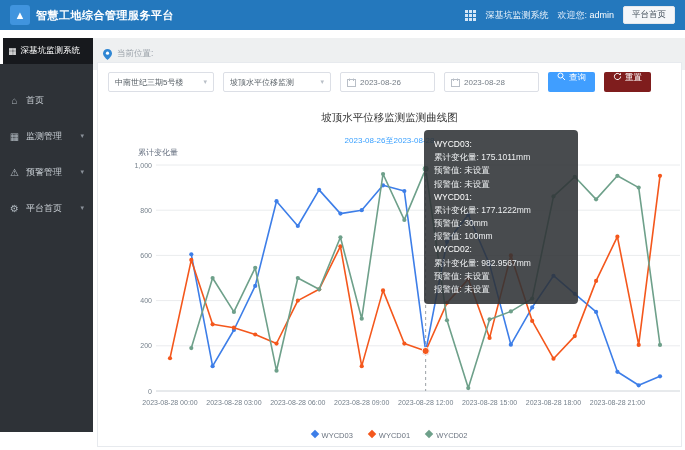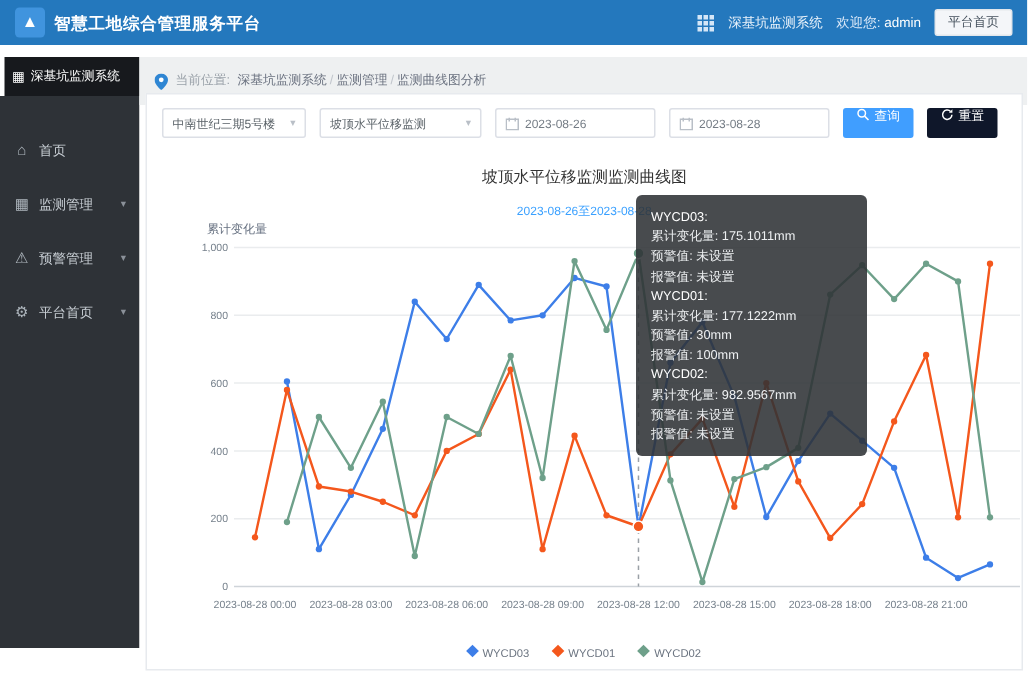--- a/index.html
+++ b/index.html
@@ -38,28 +38,28 @@
             display:flex;align-items:center;font-size:8.5px;color:#9aa1a9;padding:0 10px;gap:5px;box-sizing:border-box;}
   .crumb{color:#6b7280;}
   .crumb-sep{color:#c0c5cb;margin:0 2px;}
 
   .panel{position:absolute;left:4px;right:3px;top:32px;bottom:3px;border:1px solid #e7eaee;background:#fff;}
 
   .filters{display:flex;gap:9px;padding:9px 0 0 10px;align-items:center;}
   .select,.datebox{height:20px;border:1px solid #dcdfe6;border-radius:2px;display:flex;
             align-items:center;font-size:8px;color:#5a6268;padding:0 6px;gap:4px;background:#fff;
             box-sizing:border-box;cursor:pointer;}
-  .select{width:96px;}
+  .select{width:106px;}
   .select.narrow{width:108px;}
   .select .caret{margin-left:auto;color:#b9bfc7;font-size:7px;}
-  .datebox{width:107px;color:#747c85;}
+  .datebox{width:95px;color:#747c85;}
   .btn{height:20px;border:none;border-radius:2px;font-size:8.5px;display:inline-flex;
        gap:3px;padding:0 9px;color:#fff;cursor:pointer;}
   .btn-primary{background:#409eff;}
-  .btn-info{background:#0f172a;}
+  .btn-info{background:#7f1d1d;}
 
   .chart-title{position:absolute;left:0;right:0;top:48px;text-align:center;font-size:10.5px;
                font-weight:normal;color:#333;}
   .chart-subtitle{position:absolute;left:0;right:0;top:72px;text-align:center;font-size:8px;color:#3aa0ff;}
   .ylabel{position:absolute;left:40px;top:84px;font-size:8px;color:#667080;}
   #chart-svg{position:absolute;left:8px;top:90px;}
   .tick{font-size:7px;fill:#76818c;}
 
   .legend{position:absolute;left:0;right:0;bottom:6px;display:flex;justify-content:center;
           gap:16px;font-size:7.5px;color:#6b7480;align-items:center;}
@@ -130,21 +130,20 @@
   </aside>
 
   <div class="main">
 
     <div class="crumbbar">
       <svg width="9" height="11">
         <path d="M4.5 0C2 0 0 2 0 4.3 0 7.5 4.5 11 4.5 11S9 7.5 9 4.3C9 2 7 0 4.5 0z" fill="#2f86d3"></path>
         <circle cx="4.5" cy="4.2" r="1.6" fill="#fff"></circle>
       </svg>
       <span>当前位置:</span>
-      <span id="crumbs"><span class="crumb">深基坑监测系统</span><span class="crumb-sep">/</span><span class="crumb">监测管理</span><span class="crumb-sep">/</span><span class="crumb">监测曲线图分析</span></span>
     </div>
 
     <div class="panel">
 
       <div class="filters">
         <div class="select">
           <span>中南世纪三期5号楼</span>
           <span class="caret">▾</span>
         </div>
         <div class="select narrow">

